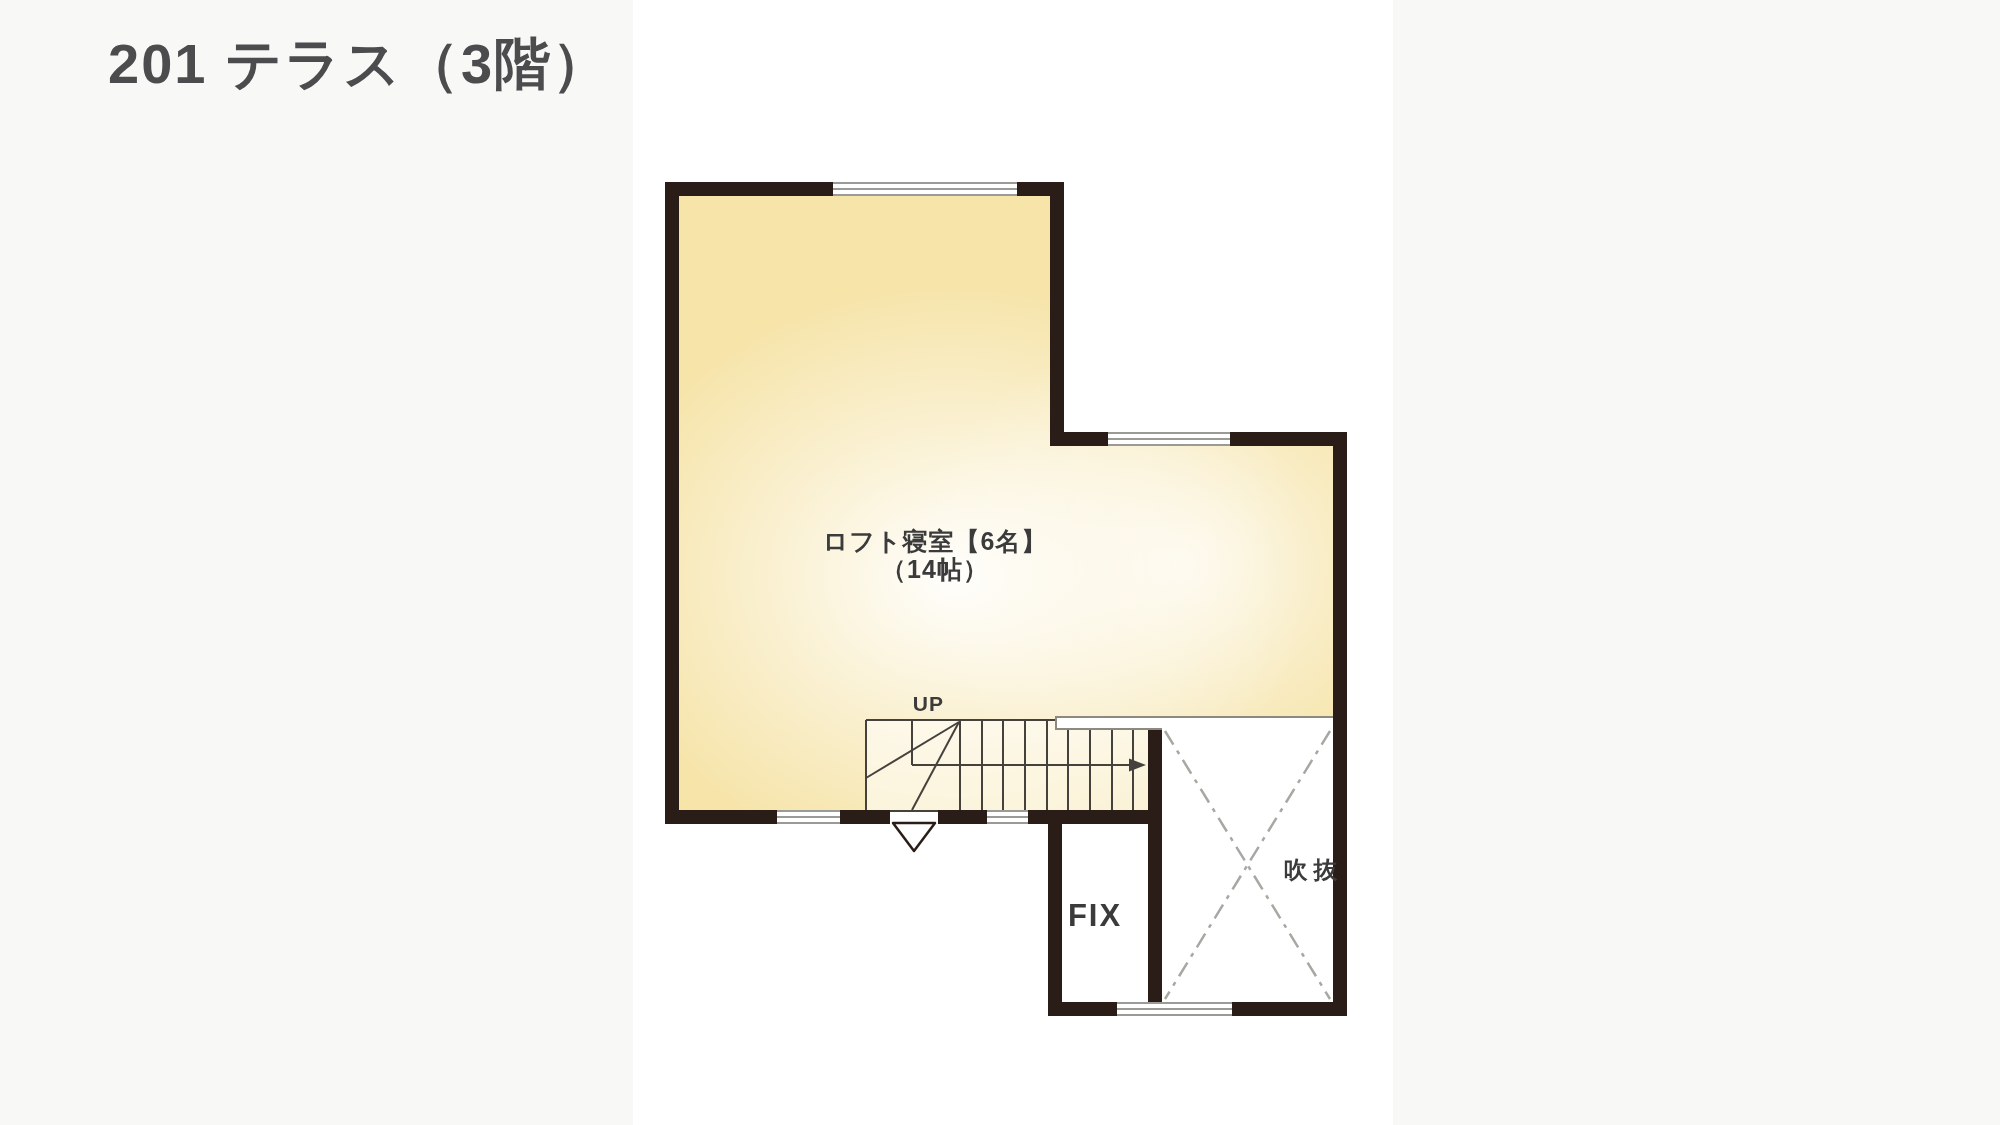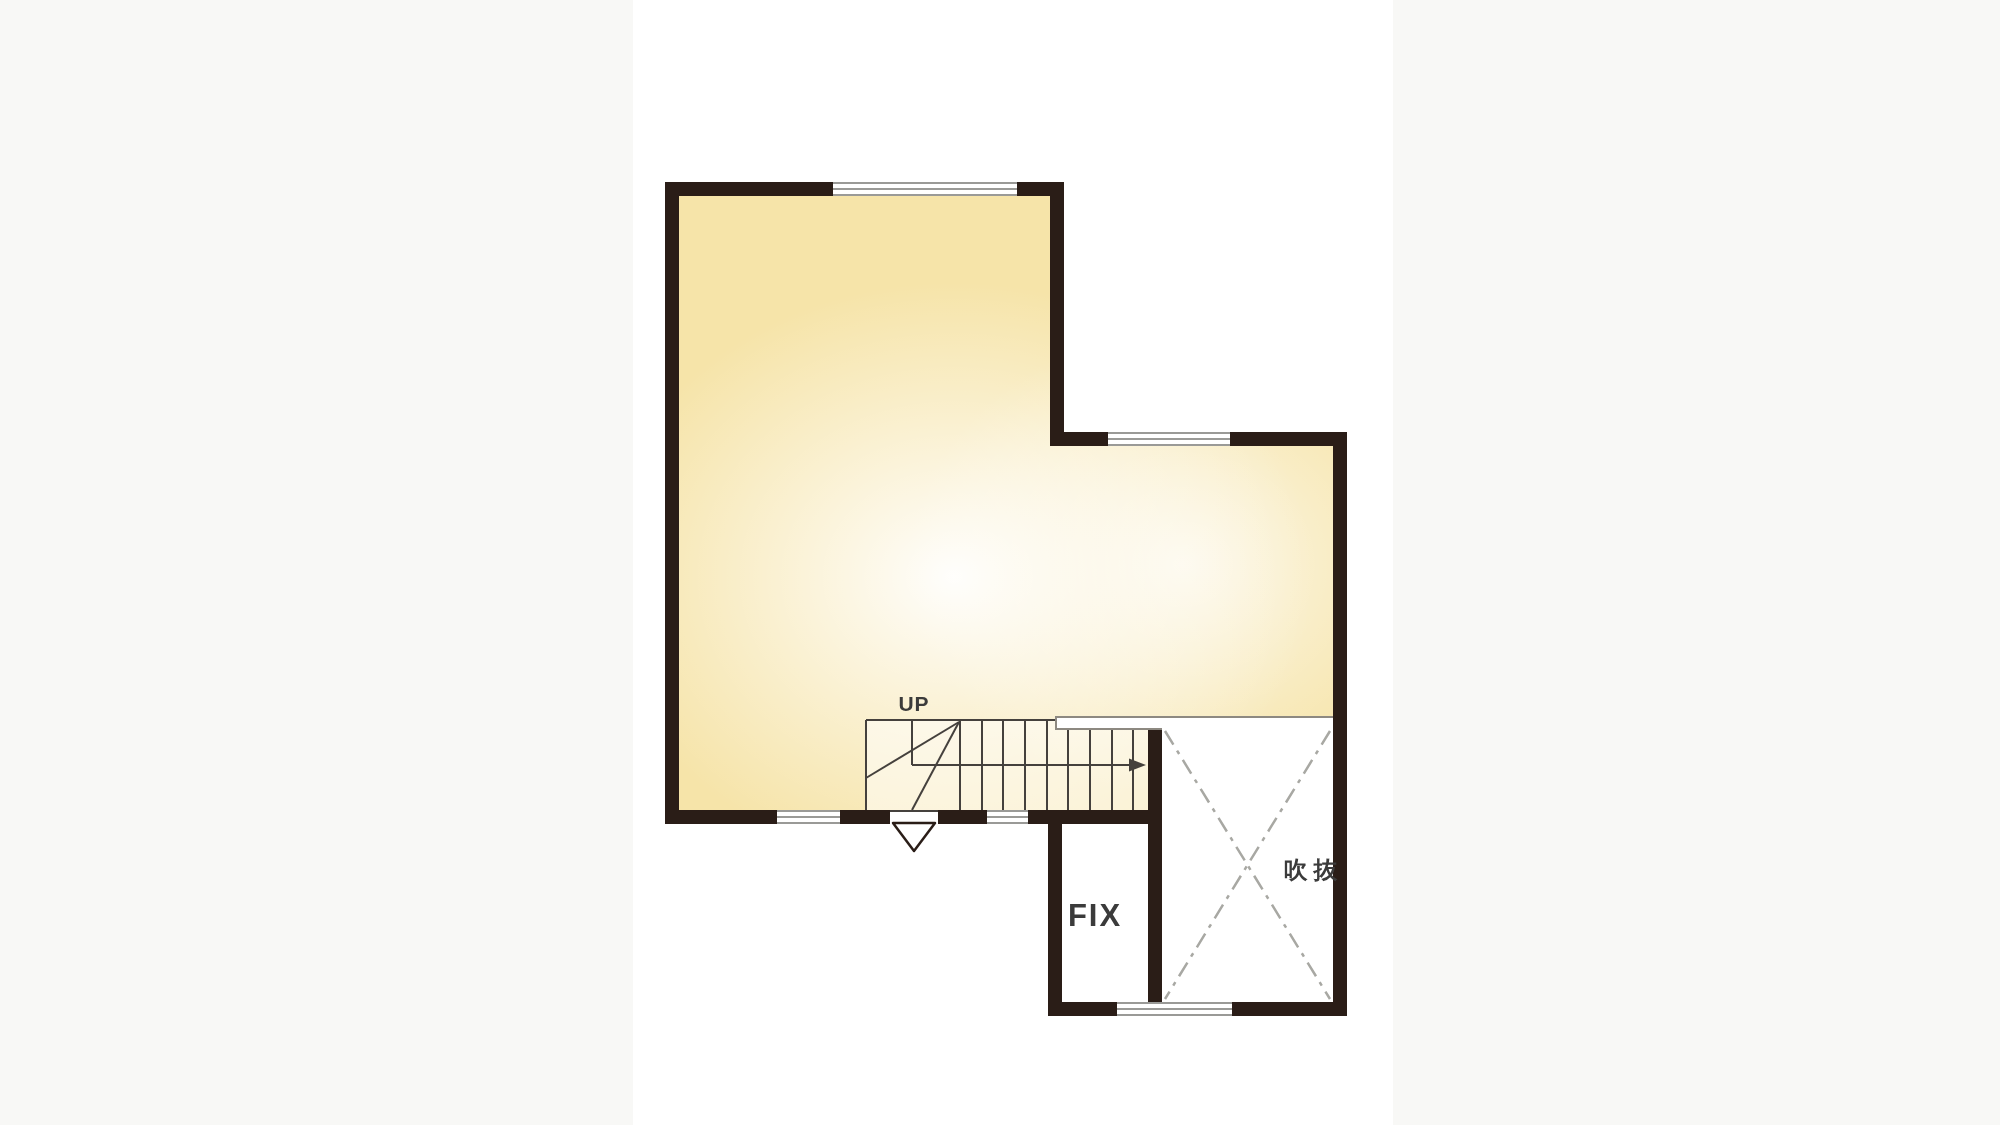--- a/index.html
+++ b/index.html
@@ -37,31 +37,32 @@
   .fix-area{left:1062px;top:824px;width:86px;height:178px;background:#fff;}
   .stairs-bg{left:866px;top:720px;width:282px;height:90px;background:rgba(255,255,255,.5);}
   .door-notch{left:890px;top:810px;width:48px;height:14px;background:#fff;border-top:2px solid var(--stair-line);}
   svg{display:block;overflow:visible;}
   .stair-line{stroke:var(--stair-line);stroke-width:2;fill:none;}
   .arrow-head{fill:var(--stair-line);stroke:none;}
   .dash-line{stroke:var(--dash-line);stroke-width:2.5;fill:none;stroke-dasharray:16 7 4 7;}
   .door-tri{fill:#ffffff;stroke:var(--wall);stroke-width:2.5;stroke-linejoin:round;}
   .plan-label{color:var(--label-text);text-align:center;}
   .room-label{left:785px;top:527px;width:300px;font-size:25px;line-height:28px;letter-spacing:1px;font-weight:600;}
-  .up-label{left:884px;top:692px;width:60px;text-align:center;font-size:21px;font-weight:800;letter-spacing:1px;}
+  .up-label{left:884px;top:692px;width:60px;text-align:right;font-size:21px;font-weight:800;letter-spacing:1px;}
   .fix-label{left:1062px;top:898px;width:66px;font-size:31px;letter-spacing:2px;font-weight:600;}
   .void-label{left:1228px;top:854px;width:171px;font-size:24px;letter-spacing:6px;font-weight:600;}
 </style>
 </head>
 <body>
 
 <div class="stage">
 
   <div class="abs canvas"></div>
 
+  <h1 class="abs title">201 テラス（3階）</h1>
 
   <div class="abs" style="left:0;top:0;right:0;bottom:0;">
 
     <div class="abs room-fill"></div>
 
     <div class="abs stairs-bg"></div>
 
     <div class="abs wall" style="left:665px;top:182px;width:399px;height:14px;"></div>
     <div class="abs wall" style="left:665px;top:182px;width:14px;height:642px;"></div>
     <div class="abs wall" style="left:1050px;top:182px;width:14px;height:264px;"></div>
@@ -116,18 +117,22 @@
       <line class="stair-line" x1="94" y1="6" x2="47" y2="94"></line>
       <line class="stair-line" x1="47" y1="49" x2="265" y2="49"></line>
       <polygon class="arrow-head" points="264,42.5 281,49 264,55.5"></polygon>
     </svg>
 
     <div class="abs door-notch"></div>
     <svg class="abs" style="left:888px;top:822px;" width="54" height="34" viewBox="0 0 54 34">
       <path class="door-tri" d="M 5 1 L 47 1 L 26 29 Z"></path>
     </svg>
 
+    <div class="abs plan-label room-label">
+      <div>ロフト寝室【6名】</div>
+      <div>（14帖）</div>
+    </div>
     <div class="abs plan-label up-label">UP</div>
     <div class="abs plan-label fix-label">FIX</div>
     <div class="abs plan-label void-label">吹抜</div>
 
   </div>
 </div>
 
 </body></html>

